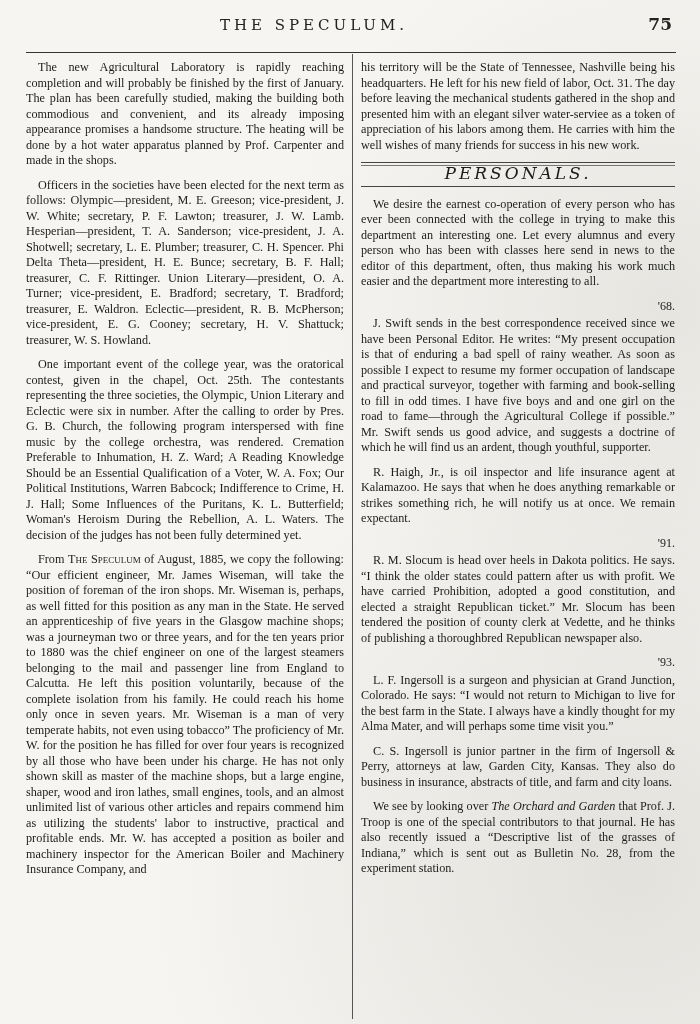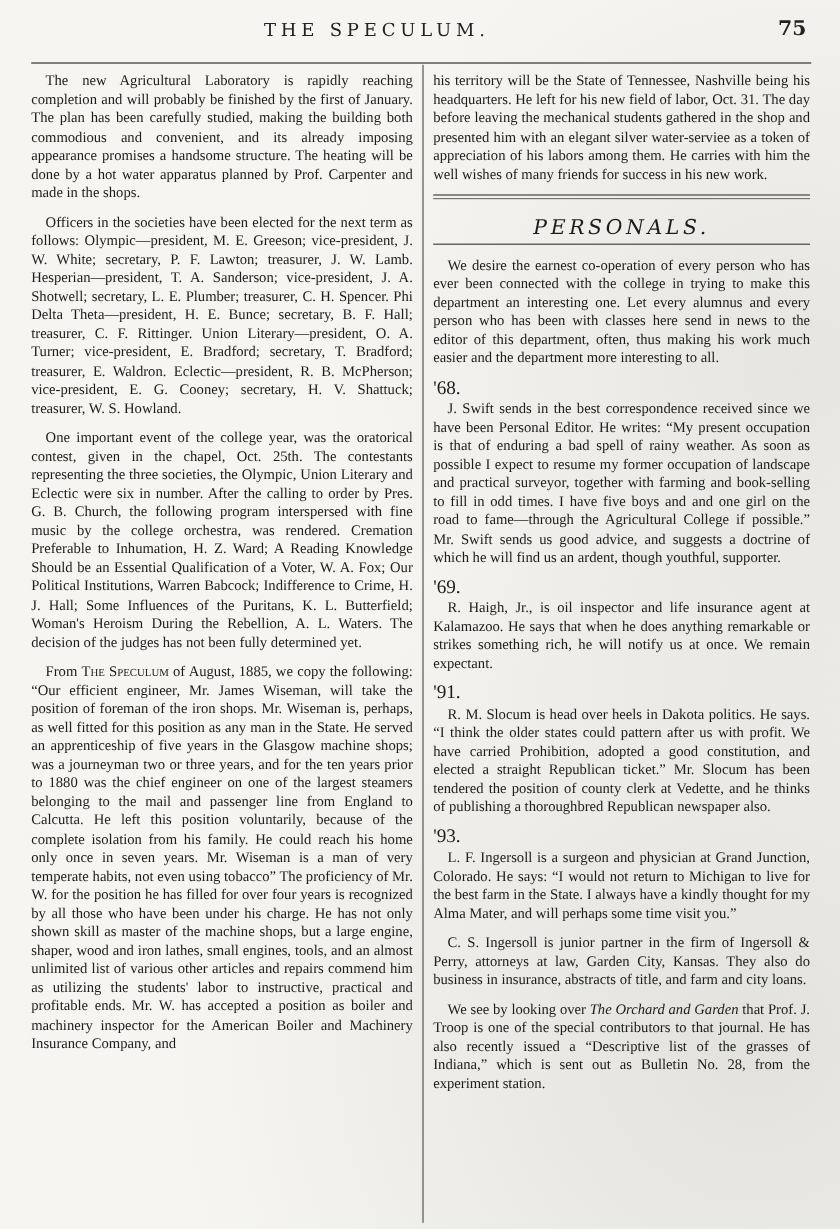--- a/index.html
+++ b/index.html
@@ -41,27 +41,27 @@
     font-family:"Liberation Serif", serif;
     font-size:12.2px; line-height:15.5px;
     text-align:justify;
     color:#1c1c1c;
   }
   .col-left { left:26px; width:318px; }
   .col-right { left:361px; width:314px; }
   .para { margin:0 0 9px 0; text-indent:12px; hyphens:manual; }
   .para.cont { text-indent:0; }
   .year {
-    text-align:left; margin:0 0 2px 0; font-size:16px;
+    text-align:right; margin:0 0 2px 0; font-size:12px;
   }
   .section-head {
     margin:8px 0 10px 0;
     border-top:1px solid #444;
     border-bottom:1px solid #444;
-    padding:17px 0 4px 0;
+    padding:0 0 4px 0;
     position:relative;
   }
   .section-head::before {
     content:""; position:absolute; left:0; right:0; top:2px; border-top:1px solid #777;
   }
   .section-title {
     display:block; text-align:center; font-style:italic;
     font-size:17px; letter-spacing:3px; padding-top:3px;
     font-family:"DejaVu Serif", serif;
   }
@@ -95,21 +95,20 @@
     </div>
 
     <p class="para">We desire the earnest co-operation of every person who has ever been connected with the college in trying to make this department an interesting one. Let every alumnus and every person who has been with classes here send in news to the editor of this department, often, thus making his work much easier and the department more interesting to all.</p>
 
     <div>
       <div class="year">'68.</div>
       <p class="para">J. Swift sends in the best correspondence received since we have been Personal Editor. He writes: “My present occupation is that of enduring a bad spell of rainy weather. As soon as possible I expect to resume my former occupation of landscape and practical surveyor, together with farming and book-selling to fill in odd times. I have five boys and and one girl on the road to fame—through the Agricultural College if possible.” Mr. Swift sends us good advice, and suggests a doctrine of which he will find us an ardent, though youthful, supporter.</p>
     </div>
 
     <div>
-      <div class="year">'69.</div>
       <p class="para">R. Haigh, Jr., is oil inspector and life insurance agent at Kalamazoo. He says that when he does anything remarkable or strikes something rich, he will notify us at once. We remain expectant.</p>
     </div>
 
     <div>
       <div class="year">'91.</div>
       <p class="para">R. M. Slocum is head over heels in Dakota politics. He says. “I think the older states could pattern after us with profit. We have carried Prohibition, adopted a good constitution, and elected a straight Republican ticket.” Mr. Slocum has been tendered the position of county clerk at Vedette, and he thinks of publishing a thoroughbred Republican newspaper also.</p>
     </div>
 
     <div>
       <div class="year">'93.</div>

